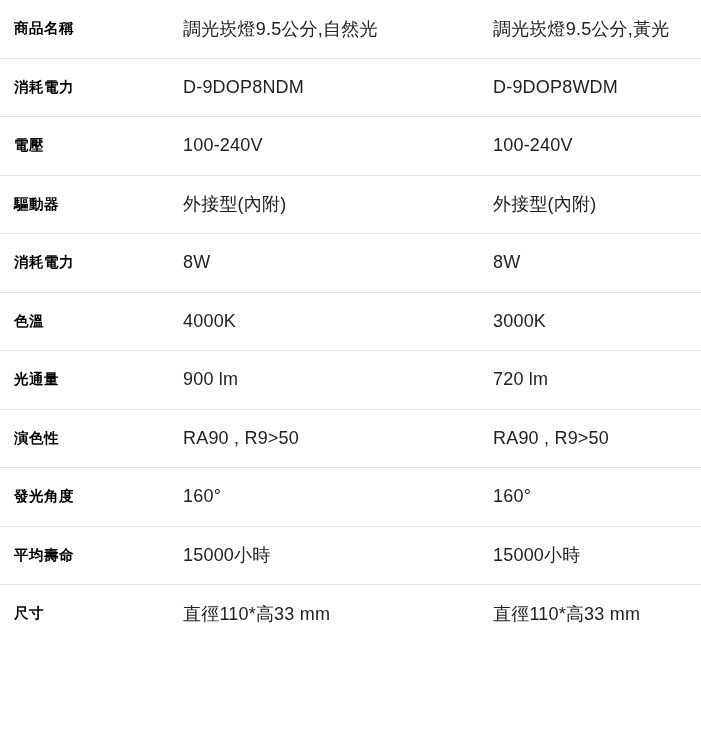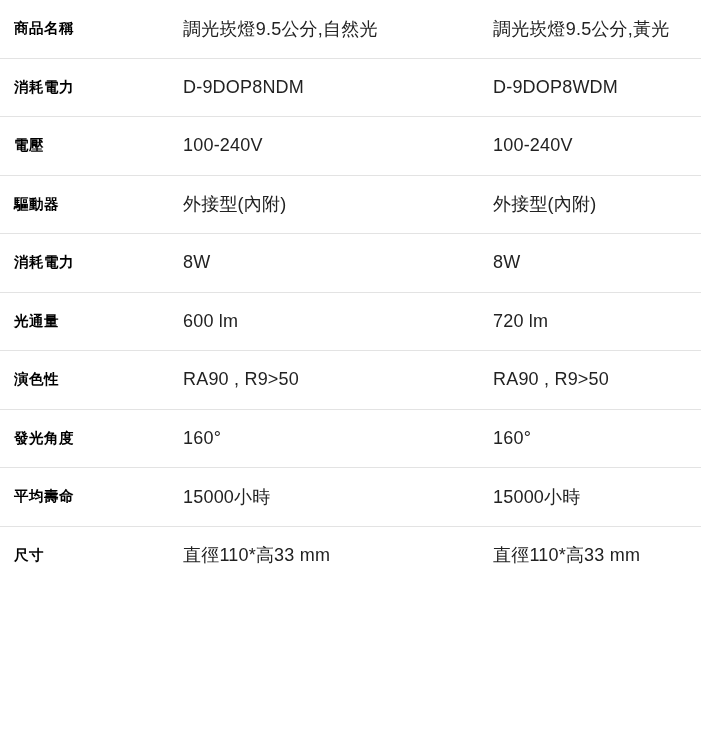--- a/index.html
+++ b/index.html
@@ -86,22 +86,27 @@
       <td class="label">驅動器</td>
       <td class="value v1">外接型(內附)</td>
       <td class="value v2">外接型(內附)</td>
     </tr>
     <tr>
       <td class="label">消耗電力</td>
       <td class="value v1">8W</td>
       <td class="value v2">8W</td>
     </tr>
     <tr>
+      <td class="label">色溫</td>
+      <td class="value v1">4000K</td>
+      <td class="value v2">3000K</td>
+    </tr>
+    <tr>
       <td class="label">光通量</td>
-      <td class="value v1">600 lm</td>
+      <td class="value v1">900 lm</td>
       <td class="value v2">720 lm</td>
     </tr>
     <tr>
       <td class="label">演色性</td>
       <td class="value v1">RA90 , R9&gt;50</td>
       <td class="value v2">RA90 , R9&gt;50</td>
     </tr>
     <tr>
       <td class="label">發光角度</td>
       <td class="value v1">160°</td>

